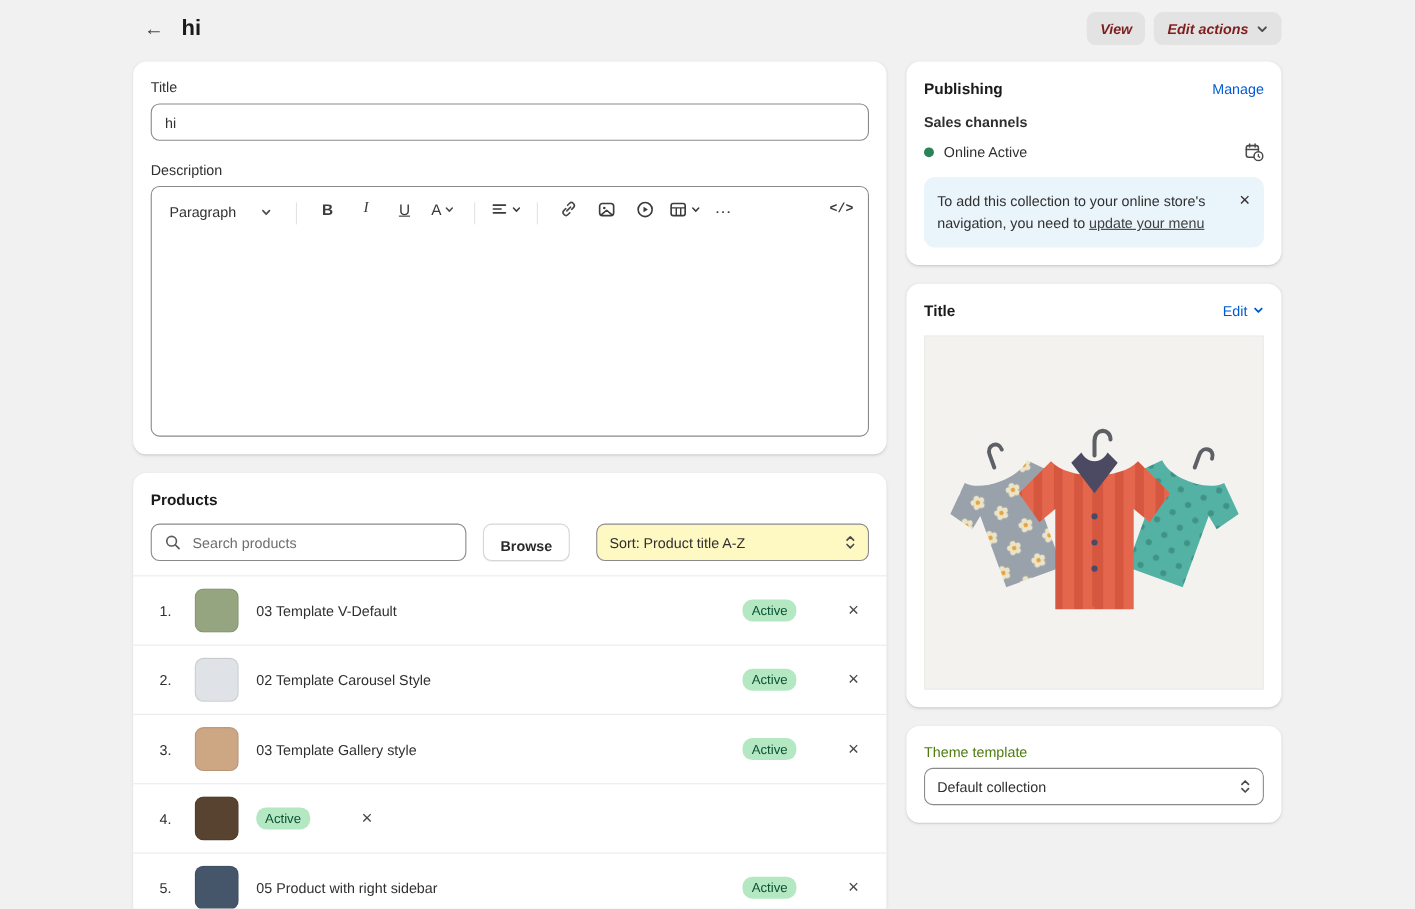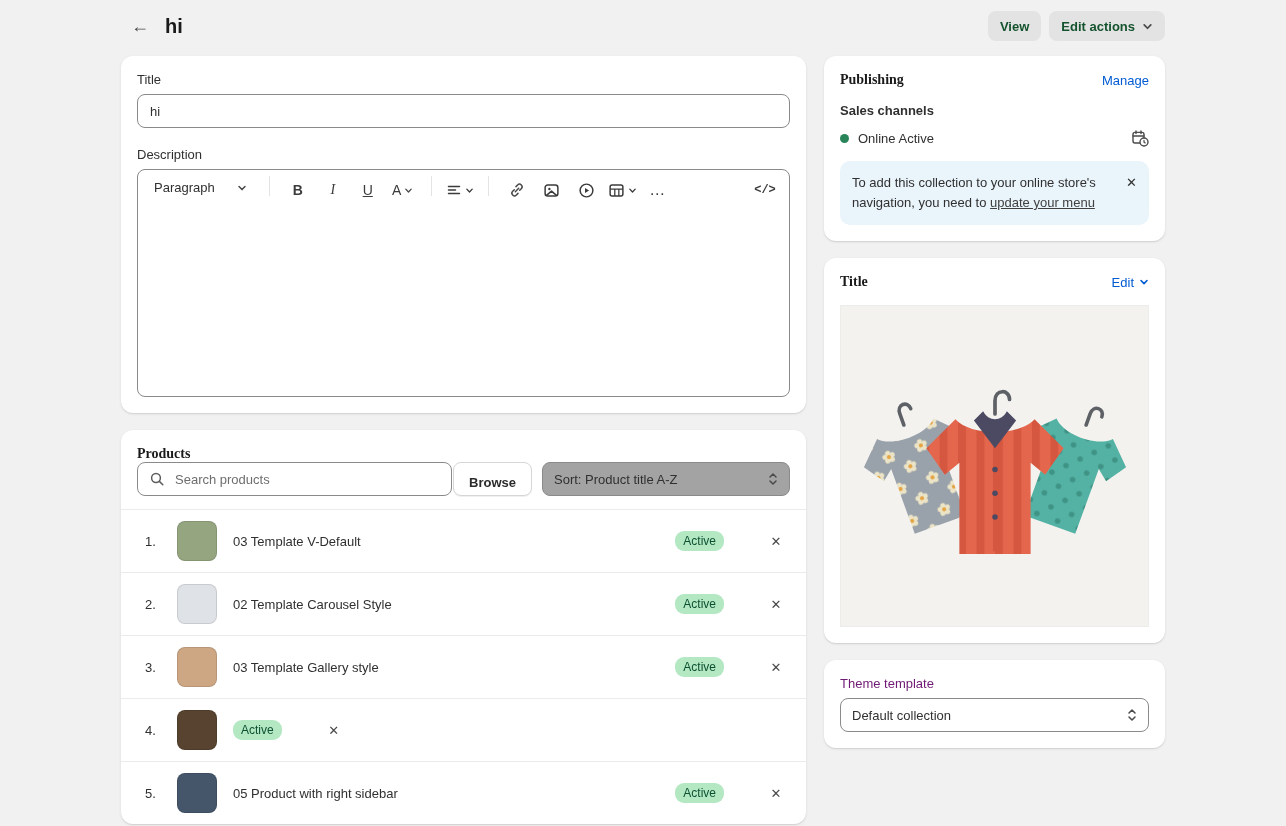--- a/index.html
+++ b/index.html
@@ -11,57 +11,57 @@
     color: #303030; font-size: 13px;
   }
   button { font-family: inherit; border: none; background: none; padding: 0; margin: 0; cursor: pointer; color: inherit; font-size: inherit; }
   .container { width: 1044px; margin: 0 auto; }
 
   
   .topbar { display: flex; align-items: center; padding: 11px 0 15px 4px; }
   .back-btn { width: 30px; height: 30px; border-radius: 8px; display: flex; align-items: center; justify-content: center; font-size: 18px; color: #4a4a4a; }
   .page-title { font-size: 20px; font-weight: 700; color: #1a1a1a; margin-left: 10px; }
   .topbar-actions { margin-left: auto; display: flex; gap: 8px; }
-  .btn-gray { height: 30px; padding: 0 12px; border-radius: 8px; background: #e3e3e3; font-size: 13px; font-weight: 600; color: #14532d; display: inline-flex; align-items: center; gap: 7px; }
+  .btn-gray { height: 30px; padding: 0 12px; border-radius: 8px; background: #e3e3e3; font-size: 13px; font-weight: 600; color: #7f1d1d; display: inline-flex; align-items: center; gap: 7px; font-style: italic; }
 
   
   .layout { display: flex; gap: 18px; align-items: flex-start; }
   .col-main { width: 685px; flex: none; }
   .col-side { width: 341px; flex: none; }
   .card { background: #fff; border-radius: 12px; box-shadow: 0 1px 0 rgba(26,26,26,.07), 0 1px 3px rgba(26,26,26,.09); margin-bottom: 17px; }
   .card-pad { padding: 16px; }
 
   
   .field-label { font-size: 13px; color: #303030; margin-bottom: 7px; }
   .text-input { width: 100%; height: 34px; border: 1px solid #8a8a8a; border-radius: 8px; padding: 0 12px; font-size: 13px; color: #303030; background: #fff; outline: none; font-family: inherit; }
   .desc-label { margin-top: 19px; }
   .editor { border: 1px solid #8a8a8a; border-radius: 8px; height: 228px; display: flex; flex-direction: column; overflow: hidden; }
-  .editor-toolbar { display: flex; align-items: flex-start; gap: 7px; padding: 6px 10px 6px 8px; }
+  .editor-toolbar { display: flex; align-items: flex-end; gap: 7px; padding: 6px 10px 6px 8px; }
   .tb-select { display: inline-flex; align-items: center; gap: 22px; padding: 4px 8px; border-radius: 6px; color: #303030; }
   .tb-divider { width: 1px; height: 20px; background: #e3e3e3; margin: 0 7px; }
   .tb-btn { min-width: 28px; height: 28px; display: inline-flex; align-items: center; justify-content: center; border-radius: 6px; color: #3b3b3b; font-size: 14px; gap: 3px; }
   .tb-bold { font-weight: 700; }
   .tb-italic { font-style: italic; font-family: "Liberation Serif", serif; }
   .tb-underline { text-decoration: underline; }
   .tb-color-letter { font-size: 14px; }
   .tb-muted { color: #b4b4b4; }
   .tb-more { font-size: 16px; letter-spacing: 1px; }
   .tb-code { margin-left: auto; font-family: "Liberation Mono", "DejaVu Sans Mono", monospace; font-size: 12px; font-weight: 700; color: #3b3b3b; }
   .editor-body { flex: 1; }
 
   
   .products-card { padding: 16px 0 0 0; overflow: hidden; }
   .products-head { padding: 0 16px; }
-  .card-title { font-size: 14px; font-weight: 700; color: #1a1a1a; font-family: Liberation Serif, serif; }
-  .products-controls { display: flex; gap: 1px; }
+  .card-title { font-size: 14px; font-weight: 700; color: #1a1a1a; }
+  .products-controls { display: flex; gap: 15px; margin-top: 14px; }
   .search-box { flex: 1; display: flex; align-items: center; gap: 8px; border: 1px solid #8a8a8a; border-radius: 8px; height: 34px; padding: 0 11px; background: #fff; }
   .search-box input { border: none; outline: none; flex: 1; font-size: 13px; color: #303030; font-family: inherit; background: transparent; }
   .search-box input::placeholder { color: #6e6e6e; }
   .btn-browse { background: #fff; border: 1px solid #d6d6d6; box-shadow: 0 1px 0 rgba(0,0,0,.06); border-radius: 8px; height: 34px; padding: 12px 15px; font-weight: 600; color: #2b2b2b; margin-left: 0; }
-  .sort-select { width: 248px; margin-left: 9px; border: 1px solid #8a8a8a; border-radius: 8px; height: 34px; display: flex; align-items: center; justify-content: space-between; padding: 0 11px; color: #303030; background: #a3a3a3; cursor: pointer; }
+  .sort-select { width: 248px; margin-left: 9px; border: 1px solid #8a8a8a; border-radius: 8px; height: 34px; display: flex; align-items: center; justify-content: space-between; padding: 0 11px; color: #303030; background: #fef9c3; cursor: pointer; }
   .product-list { margin-top: 13px; }
   .product-row { display: flex; align-items: center; height: 63px; padding: 0 16px 0 24px; border-top: 1px solid #ebebeb; }
   .row-index { width: 18px; color: #303030; flex: none; }
   .row-thumb { width: 40px; height: 40px; border-radius: 8px; border: 1px solid rgba(0,0,0,.10); margin: 0 16px 0 14px; flex: none; }
   .row-name { flex: 1; color: #303030; }
   .badge { background: var(--badge-bg, #b3e8c2); color: var(--badge-text, #0c5132); font-size: 12px; line-height: 16px; padding: 2px 8px; border-radius: 9px; font-weight: 500; flex: none; }
   .row-x { width: 28px; height: 28px; margin-left: 38px; display: flex; align-items: center; justify-content: center; color: #4a4a4a; font-size: 13px; border-radius: 6px; flex: none; }
 
   
   .side-head { display: flex; align-items: center; justify-content: space-between; }
@@ -70,21 +70,21 @@
   .channel-row { display: flex; align-items: center; margin-top: 11px; color: #303030; }
   .dot { width: 9px; height: 9px; border-radius: 50%; background: var(--dot-green, #29845a); margin-right: 9px; flex: none; }
   .channel-icon { margin-left: auto; color: #4a4a4a; display: flex; }
   .banner { background: var(--banner-bg, #eaf4fb); border-radius: 10px; margin-top: 14px; padding: 12px; display: flex; gap: 8px; line-height: 20px; color: #303030; }
   .banner-text { flex: 1; }
   .banner-link { color: #404040; text-decoration: underline; cursor: pointer; }
   .banner-x { color: #303030; font-size: 13px; height: 18px; align-self: flex-start; }
 
   .image-box { margin-top: 15px; height: 322px; background: #f3f2ef; border: 1px solid #ececea; display: flex; align-items: center; justify-content: center; }
 
-  .theme-label { font-size: 13px; color: #701a75; margin-bottom: 7px; }
+  .theme-label { font-size: 13px; color: #4d7c0f; margin-bottom: 7px; }
   .theme-select { width: 100%; border: 1px solid #8a8a8a; border-radius: 8px; height: 34px; display: flex; align-items: center; justify-content: space-between; padding: 0 11px; color: #303030; background: #fff; cursor: pointer; }
 
   .stepper-icon, .chev-icon { display: flex; color: #4a4a4a; }
   .link .chev-icon { color: inherit; }
 </style>
 </head>
 <body>
 
 <div class="container">
 

